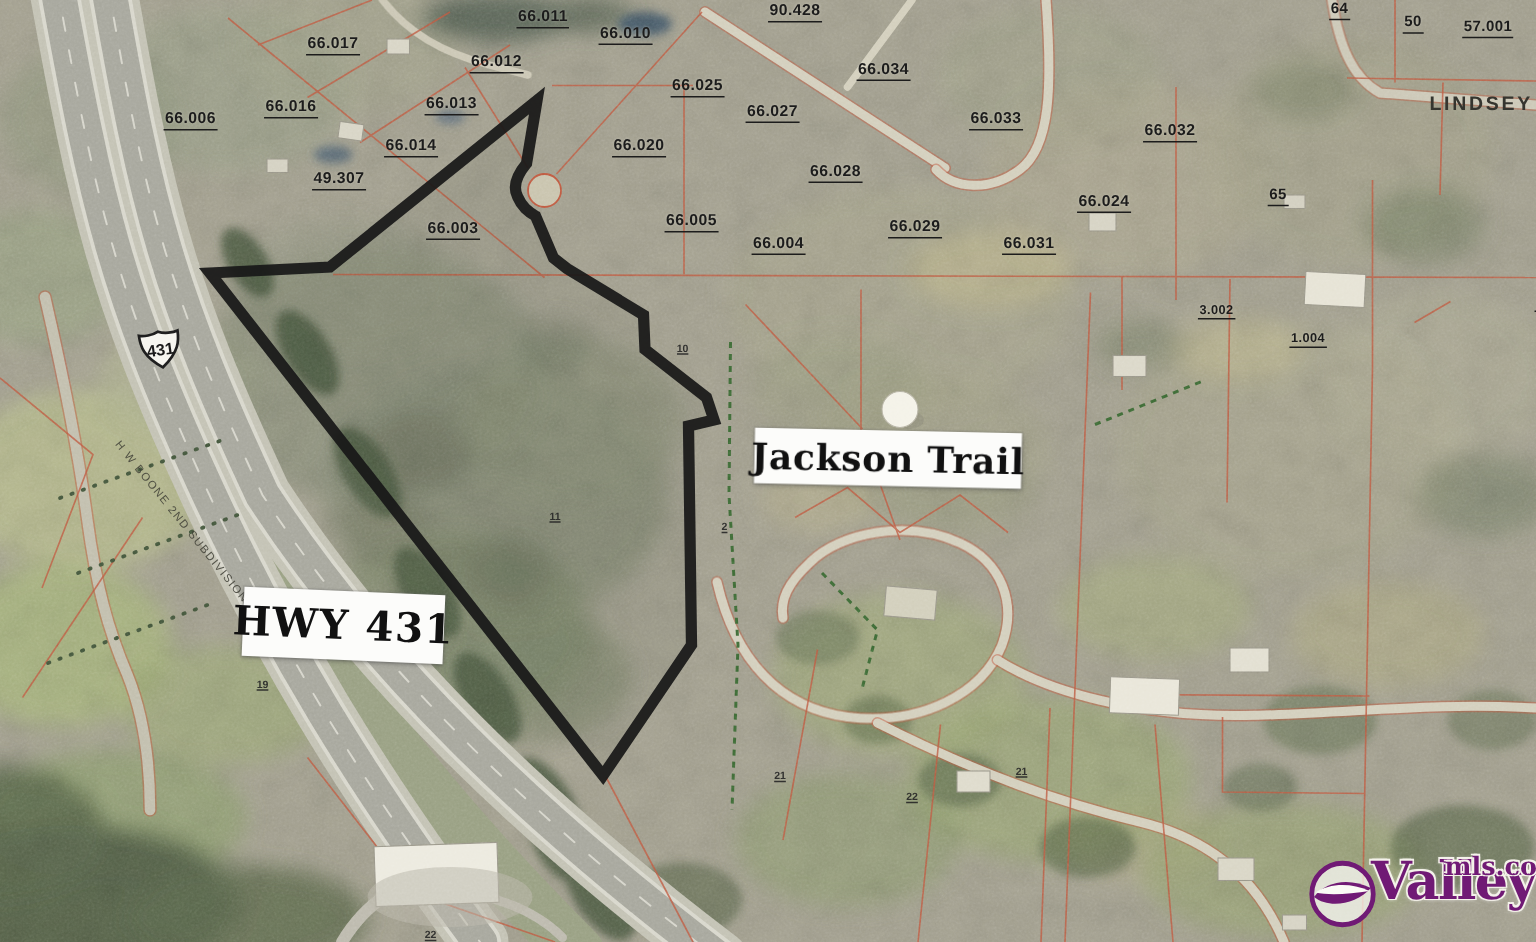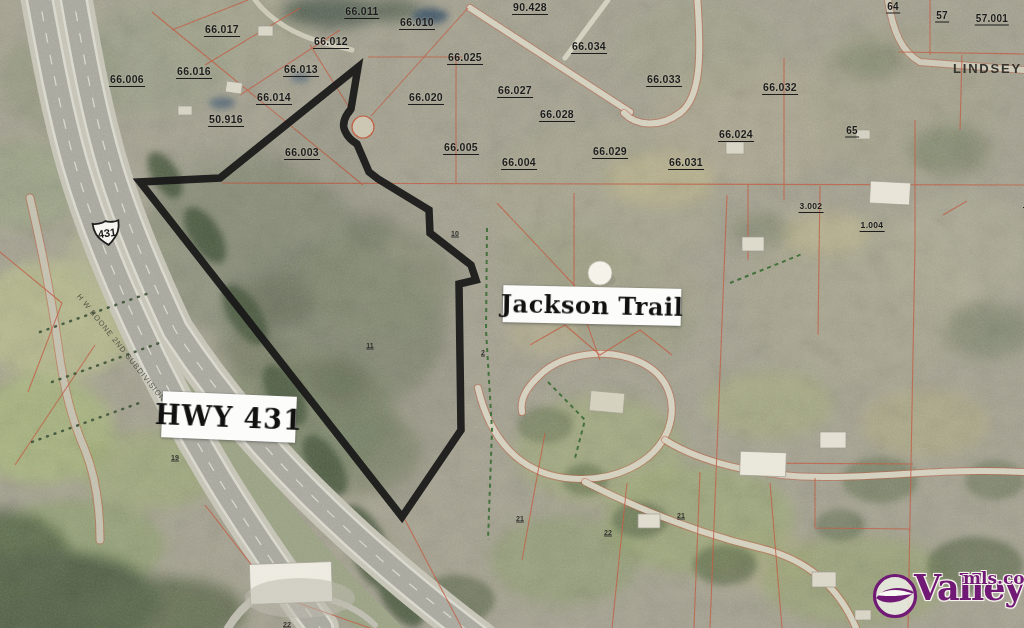--- a/index.html
+++ b/index.html
@@ -253,37 +253,37 @@
 
   <div id="parcel-layer">
       <span class="parcel-num" style="left: 222px; top: 30px;">66.017</span>
       <span class="parcel-num" style="left: 362px; top: 12px;">66.011</span>
       <span class="parcel-num" style="left: 417px; top: 23px;">66.010</span>
       <span class="parcel-num" style="left: 331px; top: 42px;">66.012</span>
       <span class="parcel-num" style="left: 194px; top: 72px;">66.016</span>
       <span class="parcel-num" style="left: 301px; top: 70px;">66.013</span>
       <span class="parcel-num" style="left: 127px; top: 80px;">66.006</span>
       <span class="parcel-num" style="left: 274px; top: 98px;">66.014</span>
-      <span class="parcel-num" style="left: 226px; top: 120px;">50.916</span>
+      <span class="parcel-num" style="left: 226px; top: 120px;">49.307</span>
       <span class="parcel-num" style="left: 395px; top: 98px; margin-left: 31px;">66.020</span>
       <span class="parcel-num" style="left: 465px; top: 58px;">66.025</span>
       <span class="parcel-num" style="left: 461px; top: 148px;">66.005</span>
       <span class="parcel-num" style="left: 302px; top: 153px;">66.003</span>
       <span class="parcel-num" style="left: 530px; top: 8px;">90.428</span>
       <span class="parcel-num" style="left: 589px; top: 47px;">66.034</span>
       <span class="parcel-num" style="left: 664px; top: 80px;">66.033</span>
       <span class="parcel-num" style="left: 748px; top: 88px; margin-left: 32px;">66.032</span>
-      <span class="parcel-num" style="left: 515px; top: 91px;">66.027</span>
+      <span class="parcel-num" style="left: 515px; top: 75px;">66.027</span>
       <span class="parcel-num" style="left: 557px; top: 115px;">66.028</span>
       <span class="parcel-num" style="left: 610px; top: 152px;">66.029</span>
       <span class="parcel-num" style="left: 736px; top: 135px;">66.024</span>
       <span class="parcel-num" style="left: 686px; top: 163px;">66.031</span>
       <span class="parcel-num" style="left: 519px; top: 163px;">66.004</span>
       <span class="parcel-num" style="left: 893px; top: 7px; font-size: 10px;">64</span>
-      <span class="parcel-num" style="left: 942px; top: 16px; font-size: 10px;">57</span>
+      <span class="parcel-num" style="left: 942px; top: 16px; font-size: 10px;">50</span>
       <span class="parcel-num" style="left: 992px; top: 19px; font-size: 10px;">57.001</span>
       <span class="parcel-num" style="left: 852px; top: 131px; font-size: 10px;">65</span>
       <span class="parcel-num" style="left: 1031px; top: 200px; font-size: 12px;">43</span>
       <span class="parcel-num" style="left: 811px; top: 207px; font-size: 8.5px;">3.002</span>
       <span class="parcel-num" style="left: 872px; top: 226px; font-size: 8.5px;">1.004</span>
       <span class="tiny-num" style="left: 175px; top: 457px;">19</span>
       <span class="tiny-num" style="left: 370px; top: 345px;">11</span>
       <span class="tiny-num" style="left: 455px; top: 233px;">10</span>
       <span class="tiny-num" style="left: 483px; top: 352px;">2</span>
       <span class="tiny-num" style="left: 520px; top: 518px;">21</span>

